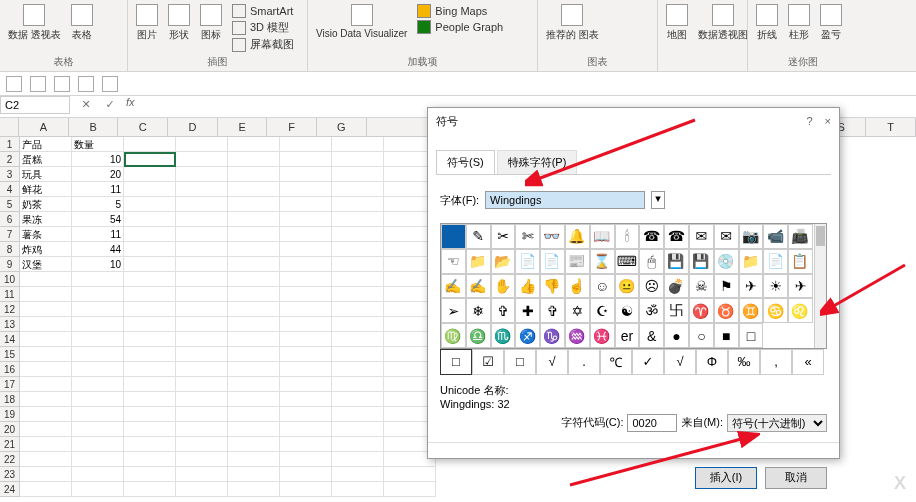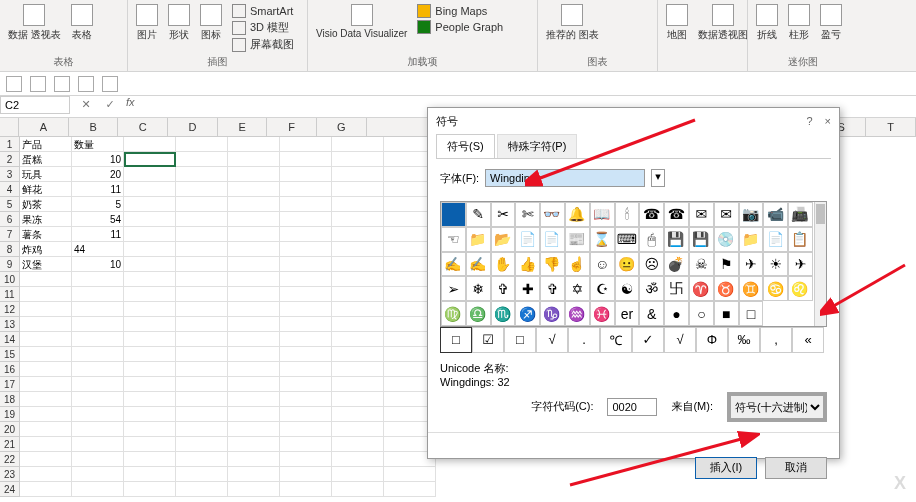--- a/index.html
+++ b/index.html
@@ -25,39 +25,39 @@
 .rowh{width:20px;height:18px;border-right:1px solid #ccc;background:#f3f2f1}
 .colh{width:52px;height:18px;border-right:1px solid #ccc;text-align:center;line-height:18px;color:#333}
 .row{display:flex}
 .row .rh{width:20px;height:15px;border-right:1px solid #ccc;border-bottom:1px solid #ccc;background:#f3f2f1;text-align:center;font-size:10px;color:#333;line-height:15px}
 .cell{width:52px;height:15px;border-right:1px solid #e0e0e0;border-bottom:1px solid #e0e0e0;padding:0 2px;font-size:10px;line-height:15px;overflow:hidden}
 .cell.sel{border:2px solid #217346;height:15px}
 .dialog{position:absolute;left:427px;top:107px;width:413px;height:352px;background:#fff;border:1px solid #999;box-shadow:2px 2px 8px rgba(0,0,0,.3)}
 .dtitle{height:26px;display:flex;align-items:center;justify-content:space-between;padding:8px 8px;font-size:11px}
 .dtitle .dicons{display:flex;gap:12px}
 .dtitle .dicons span{cursor:pointer;color:#666}
-.tabs{display:flex;border-bottom:1px solid #ccc;margin:0 8px}
+.tabs{display:flex;border-bottom:1px solid #ccc;margin:16px 8px}
 .tab{padding:4px 10px;border:1px solid #ccc;border-bottom:none;background:#fff;font-size:11px;cursor:pointer;margin-right:2px}
 .tab.inactive{background:#f0f0f0;border-color:#ddd}
 .fontrow{display:flex;align-items:center;gap:6px;margin:10px 12px 14px}
 .fontrow input{width:160px;height:18px;border:1px solid #999;background:#cde4f7;padding:0 4px;font-size:11px}
 .symgrid{margin:0 12px;border:1px solid #999;position:relative}
 .symtbl{display:flex;flex-wrap:wrap;width:376px}
 .sym{width:24.8px;height:24.8px;border:1px solid #ccc;display:flex;align-items:center;justify-content:center;font-size:14px;cursor:pointer}
 .sym.sel{background:#0a5fad;color:#fff}
 .vsb{position:absolute;right:0;top:0;bottom:0;width:12px;background:#f0f0f0;border-left:1px solid #ccc}
 .vsb .thumb{position:absolute;left:1px;right:1px;top:2px;height:20px;background:#c0c0c0}
 .recent{margin:8px 12px 4px;font-size:11px}
 .recgrid{margin:0 12px;display:flex;gap:0}
 .rec{width:32px;height:26px;border:1px solid #ccc;display:flex;align-items:center;justify-content:center;font-size:13px;cursor:pointer}
 .rec.sel{border:1px solid #333}
 .unicrow{margin:8px 12px 4px;font-size:11px}
-.coderow{display:flex;align-items:center;gap:14px;margin:0 12px 10px;font-size:11px}
+.coderow{display:flex;align-items:center;gap:4px;margin:0 12px 10px;font-size:11px}
 .coderow input{width:50px;height:18px;border:1px solid #999;padding:0 4px;font-size:11px}
-.coderow select{width:100px;height:30px;border:4px solid #a3a3a3;font-size:11px}
+.coderow select{width:100px;height:18px;border:1px solid #a3a3a3;font-size:11px}
 .btns{display:flex;justify-content:flex-end;gap:8px;padding:24px 12px;border-top:1px solid #ddd}
 .btn{width:62px;height:22px;border:1px solid #999;background:#e1e1e1;cursor:pointer;font-size:11px}
 .btn.primary{border:1px solid #0a5fad}
 .arrow{position:absolute;pointer-events:none}
 .watermark{position:absolute;right:8px;bottom:8px;color:#999;font-size:18px;font-weight:bold;opacity:.35;letter-spacing:2px}
 </style>
 </head>
 <body>
 
 <div class="ribbon">
@@ -280,21 +280,21 @@
         <div class="cell"></div>
         <div class="cell"></div>
         <div class="cell"></div>
         <div class="cell"></div>
         <div class="cell"></div>
         <div class="cell"></div>
       </div>
       <div class="row">
         <div class="rh">8</div>
         <div class="cell">炸鸡</div>
-        <div class="cell" style="text-align: left;">44</div>
+        <div class="cell" style="text-align: right;">44</div>
         <div class="cell"></div>
         <div class="cell"></div>
         <div class="cell"></div>
         <div class="cell"></div>
         <div class="cell"></div>
         <div class="cell"></div>
       </div>
       <div class="row">
         <div class="rh">9</div>
         <div class="cell">汉堡</div>

